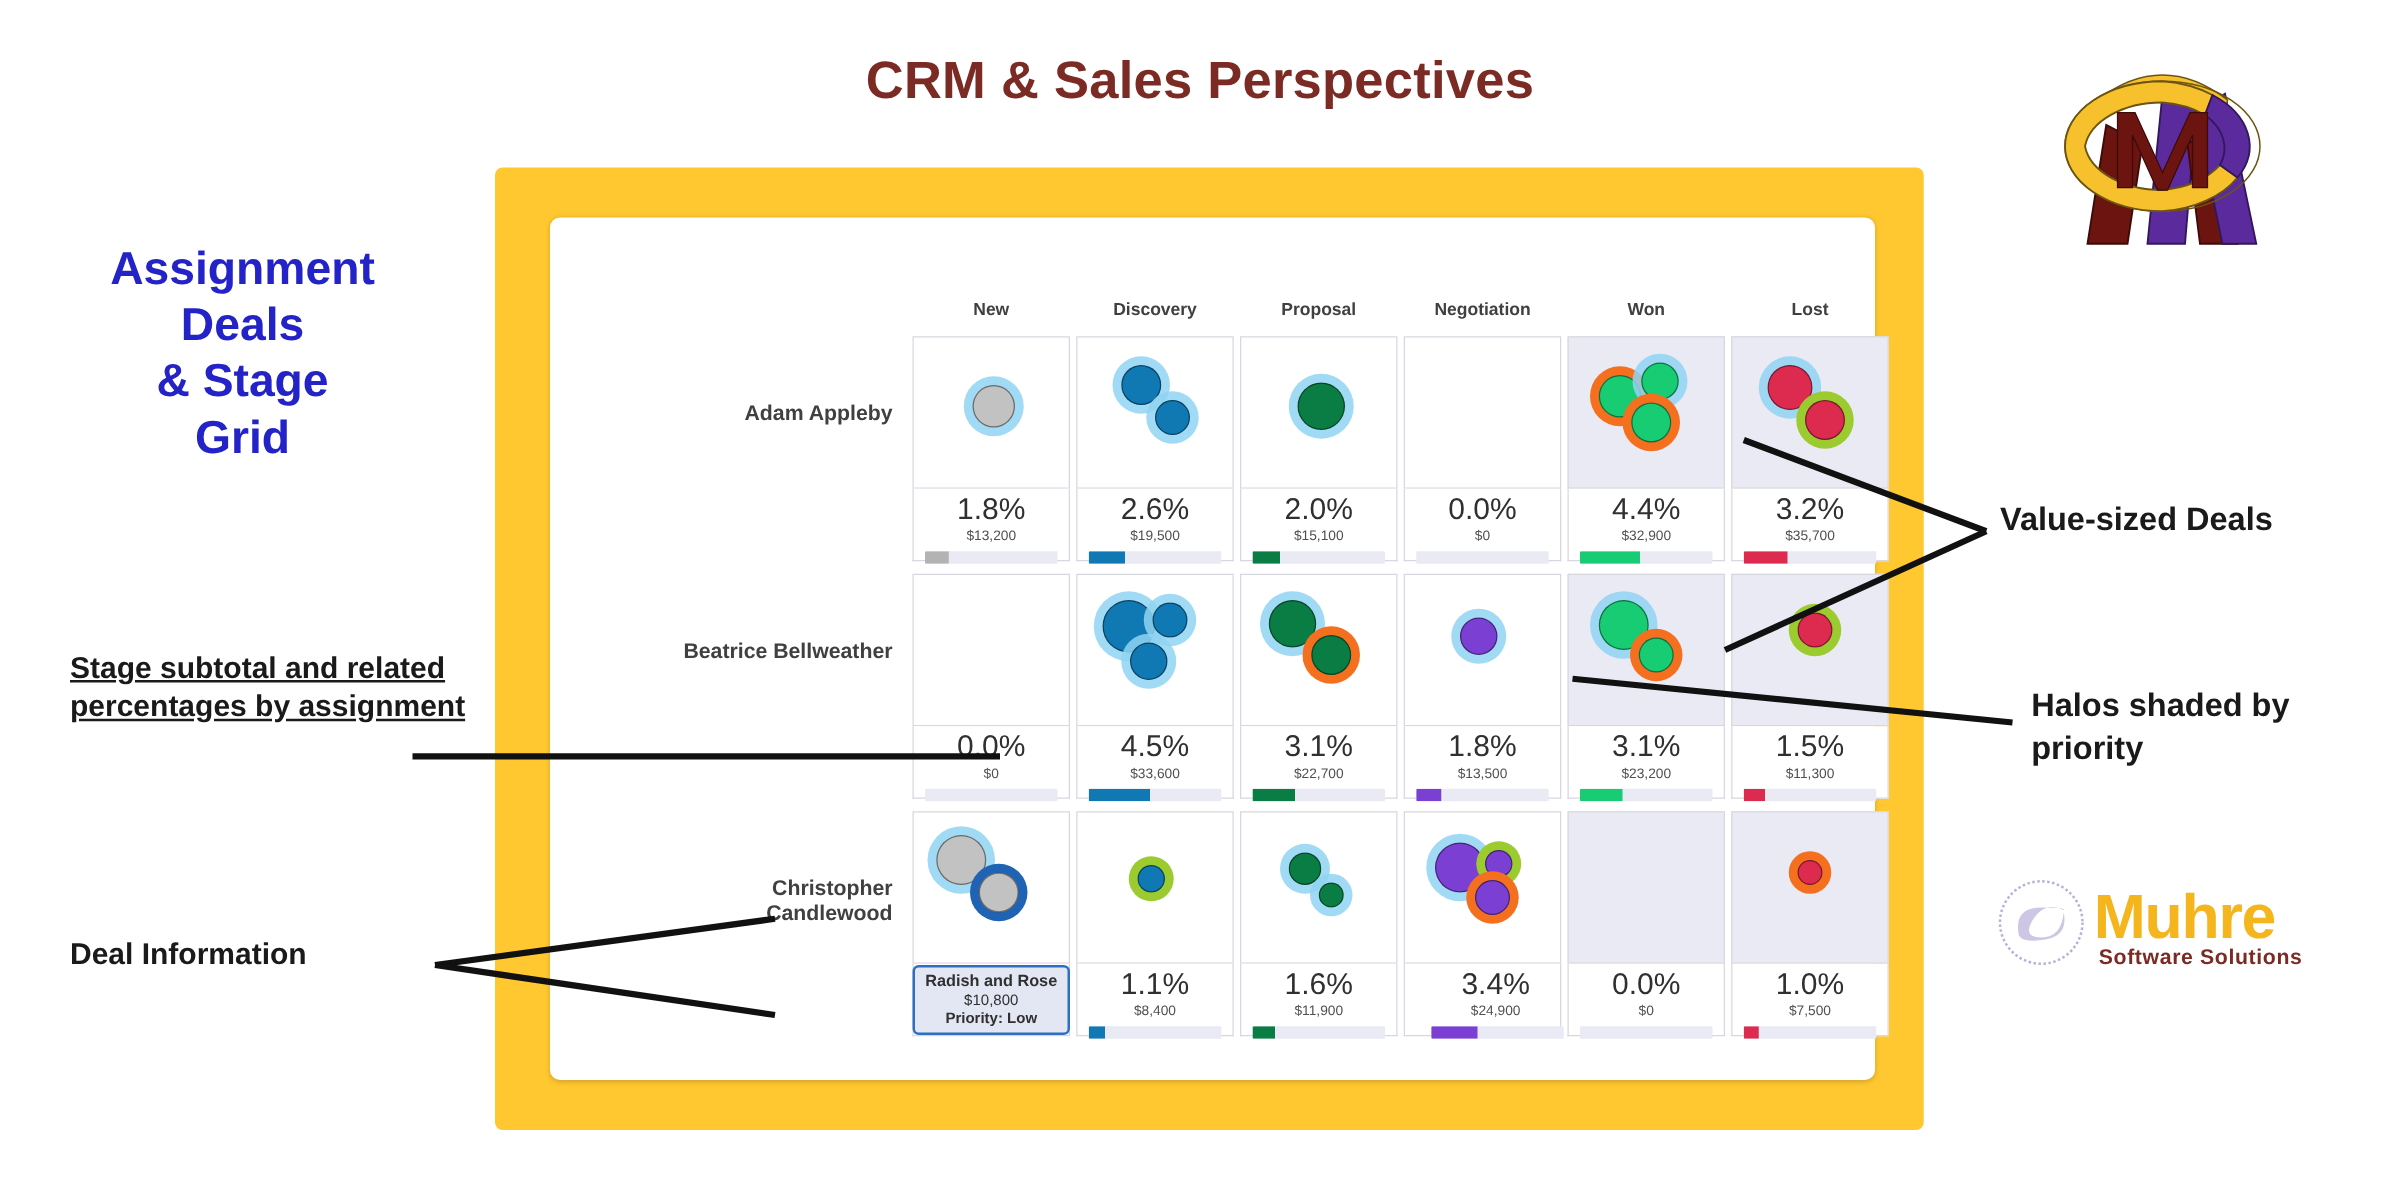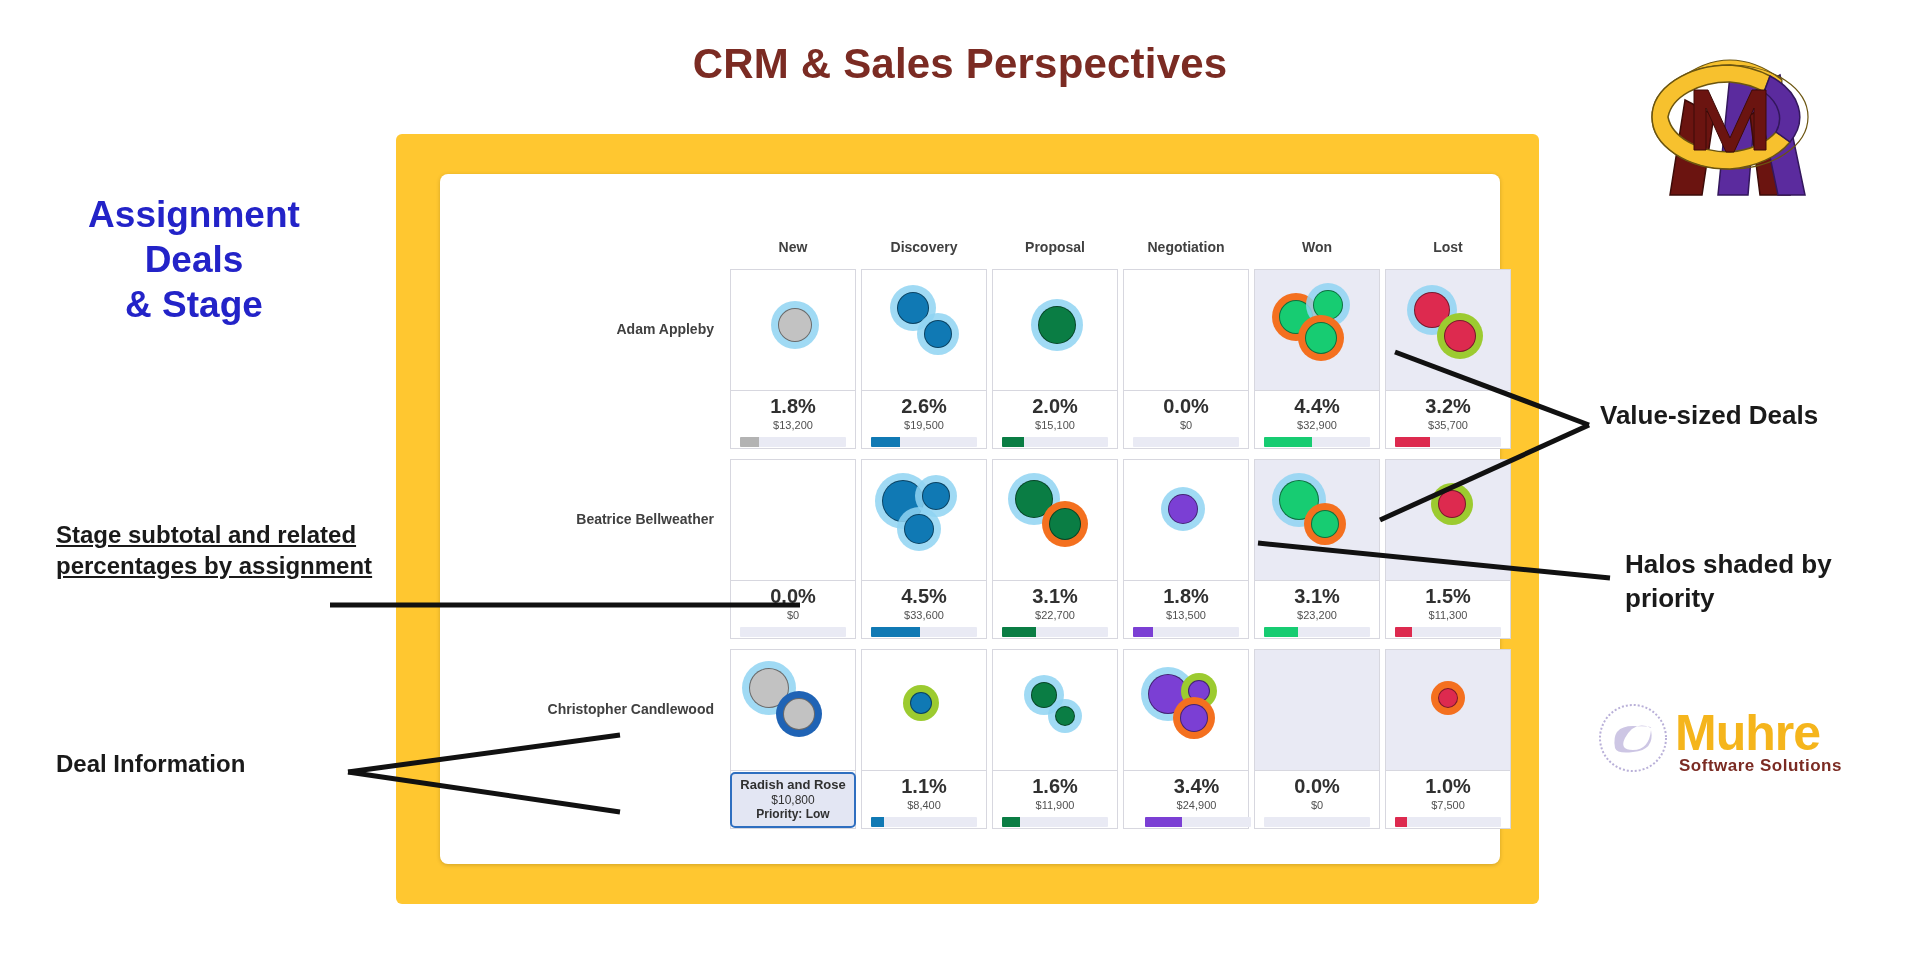--- a/index.html
+++ b/index.html
@@ -28,34 +28,34 @@
   
   #grid{
     position:absolute; left:80px; top:25px; width:905px; height:615px;
   }
   .stage-header{
     position:absolute; top:48px; width:126px; text-align:center;
     font-size:14px; font-weight:bold; color:#404040;
   }
   .row-label{
     position:absolute; width:180px; text-align:right;
-    font-size:14px; font-weight:bold; color:#404040;
+    font-size:17px; font-weight:bold; color:#404040;
   }
   .cell{
     position:absolute; width:126px; box-sizing:border-box;
     border:1px solid #d7d7df; background:#ffffff;
   }
   .cell.won, .cell.lost{background:#e9eaf4;}
   .bubble-area{position:absolute; left:0; top:0; width:126px; height:122px;}
   .stat-area{
     position:absolute; left:0; width:126px; height:58px; box-sizing:border-box;
     border:1px solid #d7d7df; border-top:none; background:#ffffff;
     text-align:center;
   }
-  .stat-pct{font-size:20px; font-weight:bold; color:#303030; margin-top:5px; line-height:1;}
+  .stat-pct{font-size:24px; font-weight:normal; color:#303030; margin-top:5px; line-height:1;}
   .stat-amt{font-size:11px; color:#505050; margin-top:4px; line-height:1;}
   .stat-bar{
     position:relative; margin:6px auto 0; width:106px; height:10px;
     background:#e9eaf4; border-radius:1px; overflow:hidden;
   }
   .stat-bar > i{display:block; height:100%;}
   
   .bubble{position:absolute; border-radius:50%; box-sizing:border-box;}
   
   #deal-tooltip{
@@ -369,20 +369,21 @@
           </div>
         </div>
       </div>
   </div>
 </div>
 
 <div class="callout" id="callout-deals">
     <div>Assignment</div>
     <div>Deals</div>
     <div>&amp; Stage</div>
+    <div>Grid</div>
   </div>
 <div class="callout" id="callout-subtotal">Stage subtotal and related percentages by assignment</div>
 <div class="callout" id="callout-dealinfo">Deal Information</div>
 <div class="callout" id="callout-valuesized">Value-sized Deals</div>
 <div class="callout" id="callout-halos">Halos shaded by priority</div>
 
 <svg id="leader-lines">
   <line x1="1589" y1="425" x2="1395" y2="352" stroke="#111" stroke-width="5"></line>
   <line x1="1589" y1="425" x2="1380" y2="520" stroke="#111" stroke-width="5"></line>
   <line x1="1610" y1="578" x2="1258" y2="543" stroke="#111" stroke-width="5"></line>

